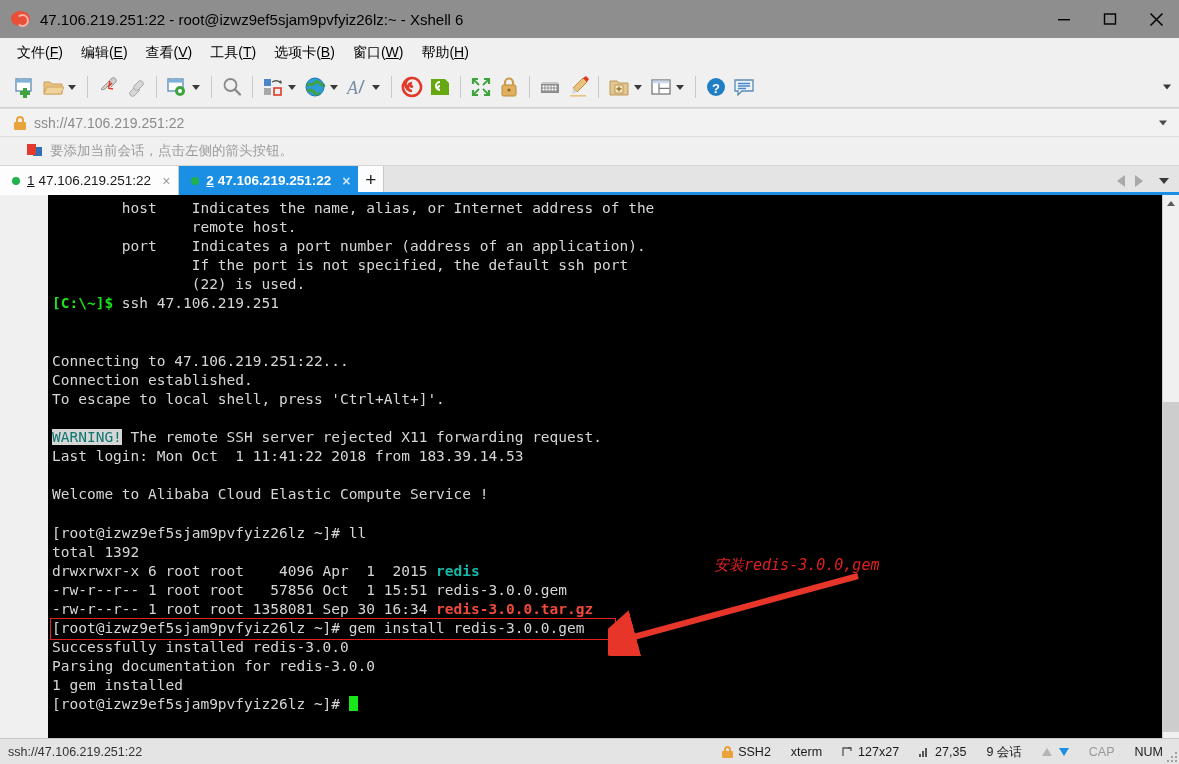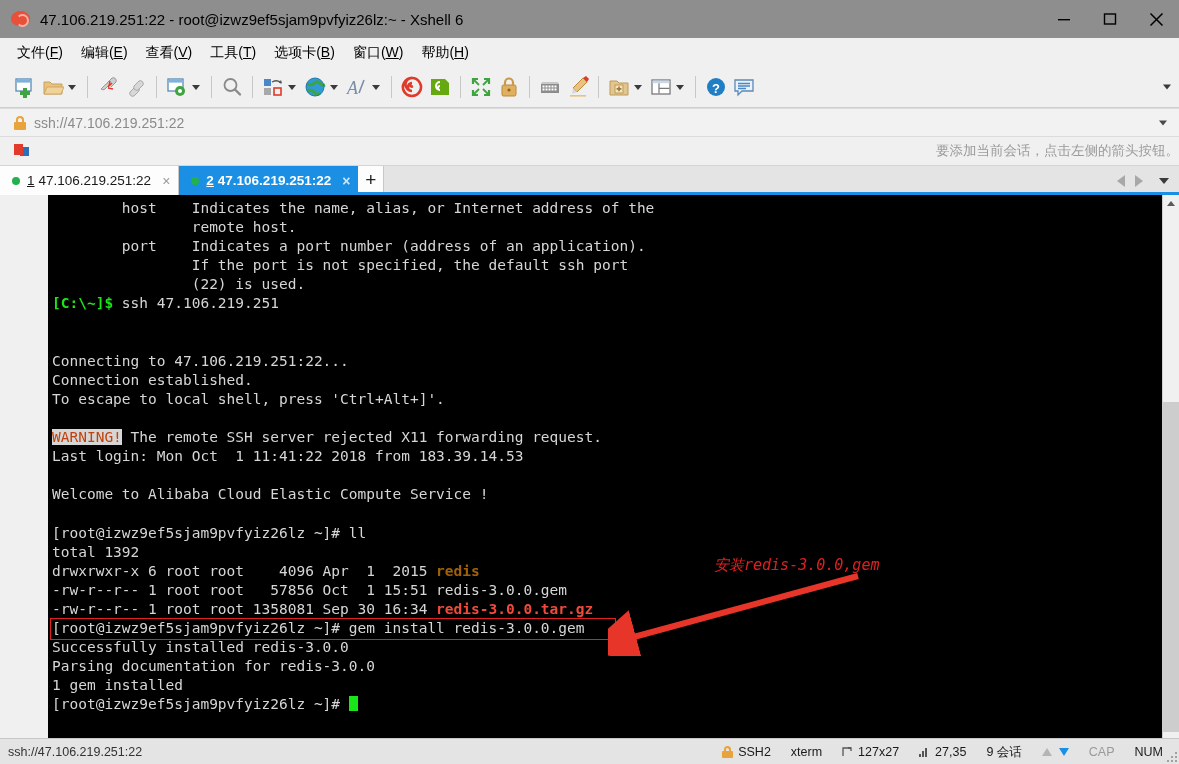--- a/index.html
+++ b/index.html
@@ -126,23 +126,22 @@
     border-left: 4px solid transparent;
     border-right: 4px solid transparent;
     border-top: 5px solid #4a4a4a;
   }
 
   
   .hintbar {
     height: 29px; flex: 0 0 29px;
     background: #f0f0f0;
     display: flex; align-items: center;
-    padding-left: 14px;
+    padding-left: 27px;
     border-bottom: 1px solid #d4d4d4;
-    justify-content: space-between;
   }
   .flag-ico {
     width: 16px; height: 15px; margin-right: 7px;
     position: relative; flex: 0 0 16px;
   }
   .flag-ico .f1 { position:absolute; left:0; top:0; width:9px; height:11px; background:#e23b2e; }
   .flag-ico .f2 { position:absolute; left:6px; top:3px; width:9px; height:9px; background:#2f6fb5; }
   .hint-text { font-size: 13.5px; color: #9a9a9a; }
 
   
@@ -215,23 +214,23 @@
     font-family: "DejaVu Sans Mono", "Liberation Mono", monospace;
     font-size: 14.5px;
     line-height: 19.1px;
     padding: 4px 0 0 4px;
     overflow: hidden;
     white-space: pre;
     position: relative;
   }
   .t-line { height: 19.1px; }
   .g  { color: #19e619; font-weight: bold; }   
-  .b  { color: #a16207; font-weight: bold; }   
+  .b  { color: #14b8a6; font-weight: bold; }   
   .r  { color: #f04a3a; font-weight: bold; }   
-  .inv { background: #d6d6d6; color: #c2410c; }
+  .inv { background: #d6d6d6; color: #0f766e; }
   .cursor {
     display: inline-block;
     width: 9px; height: 15px;
     background: #19e619;
     vertical-align: -2px;
   }
 
   
   .anno-box {
     position: absolute;

